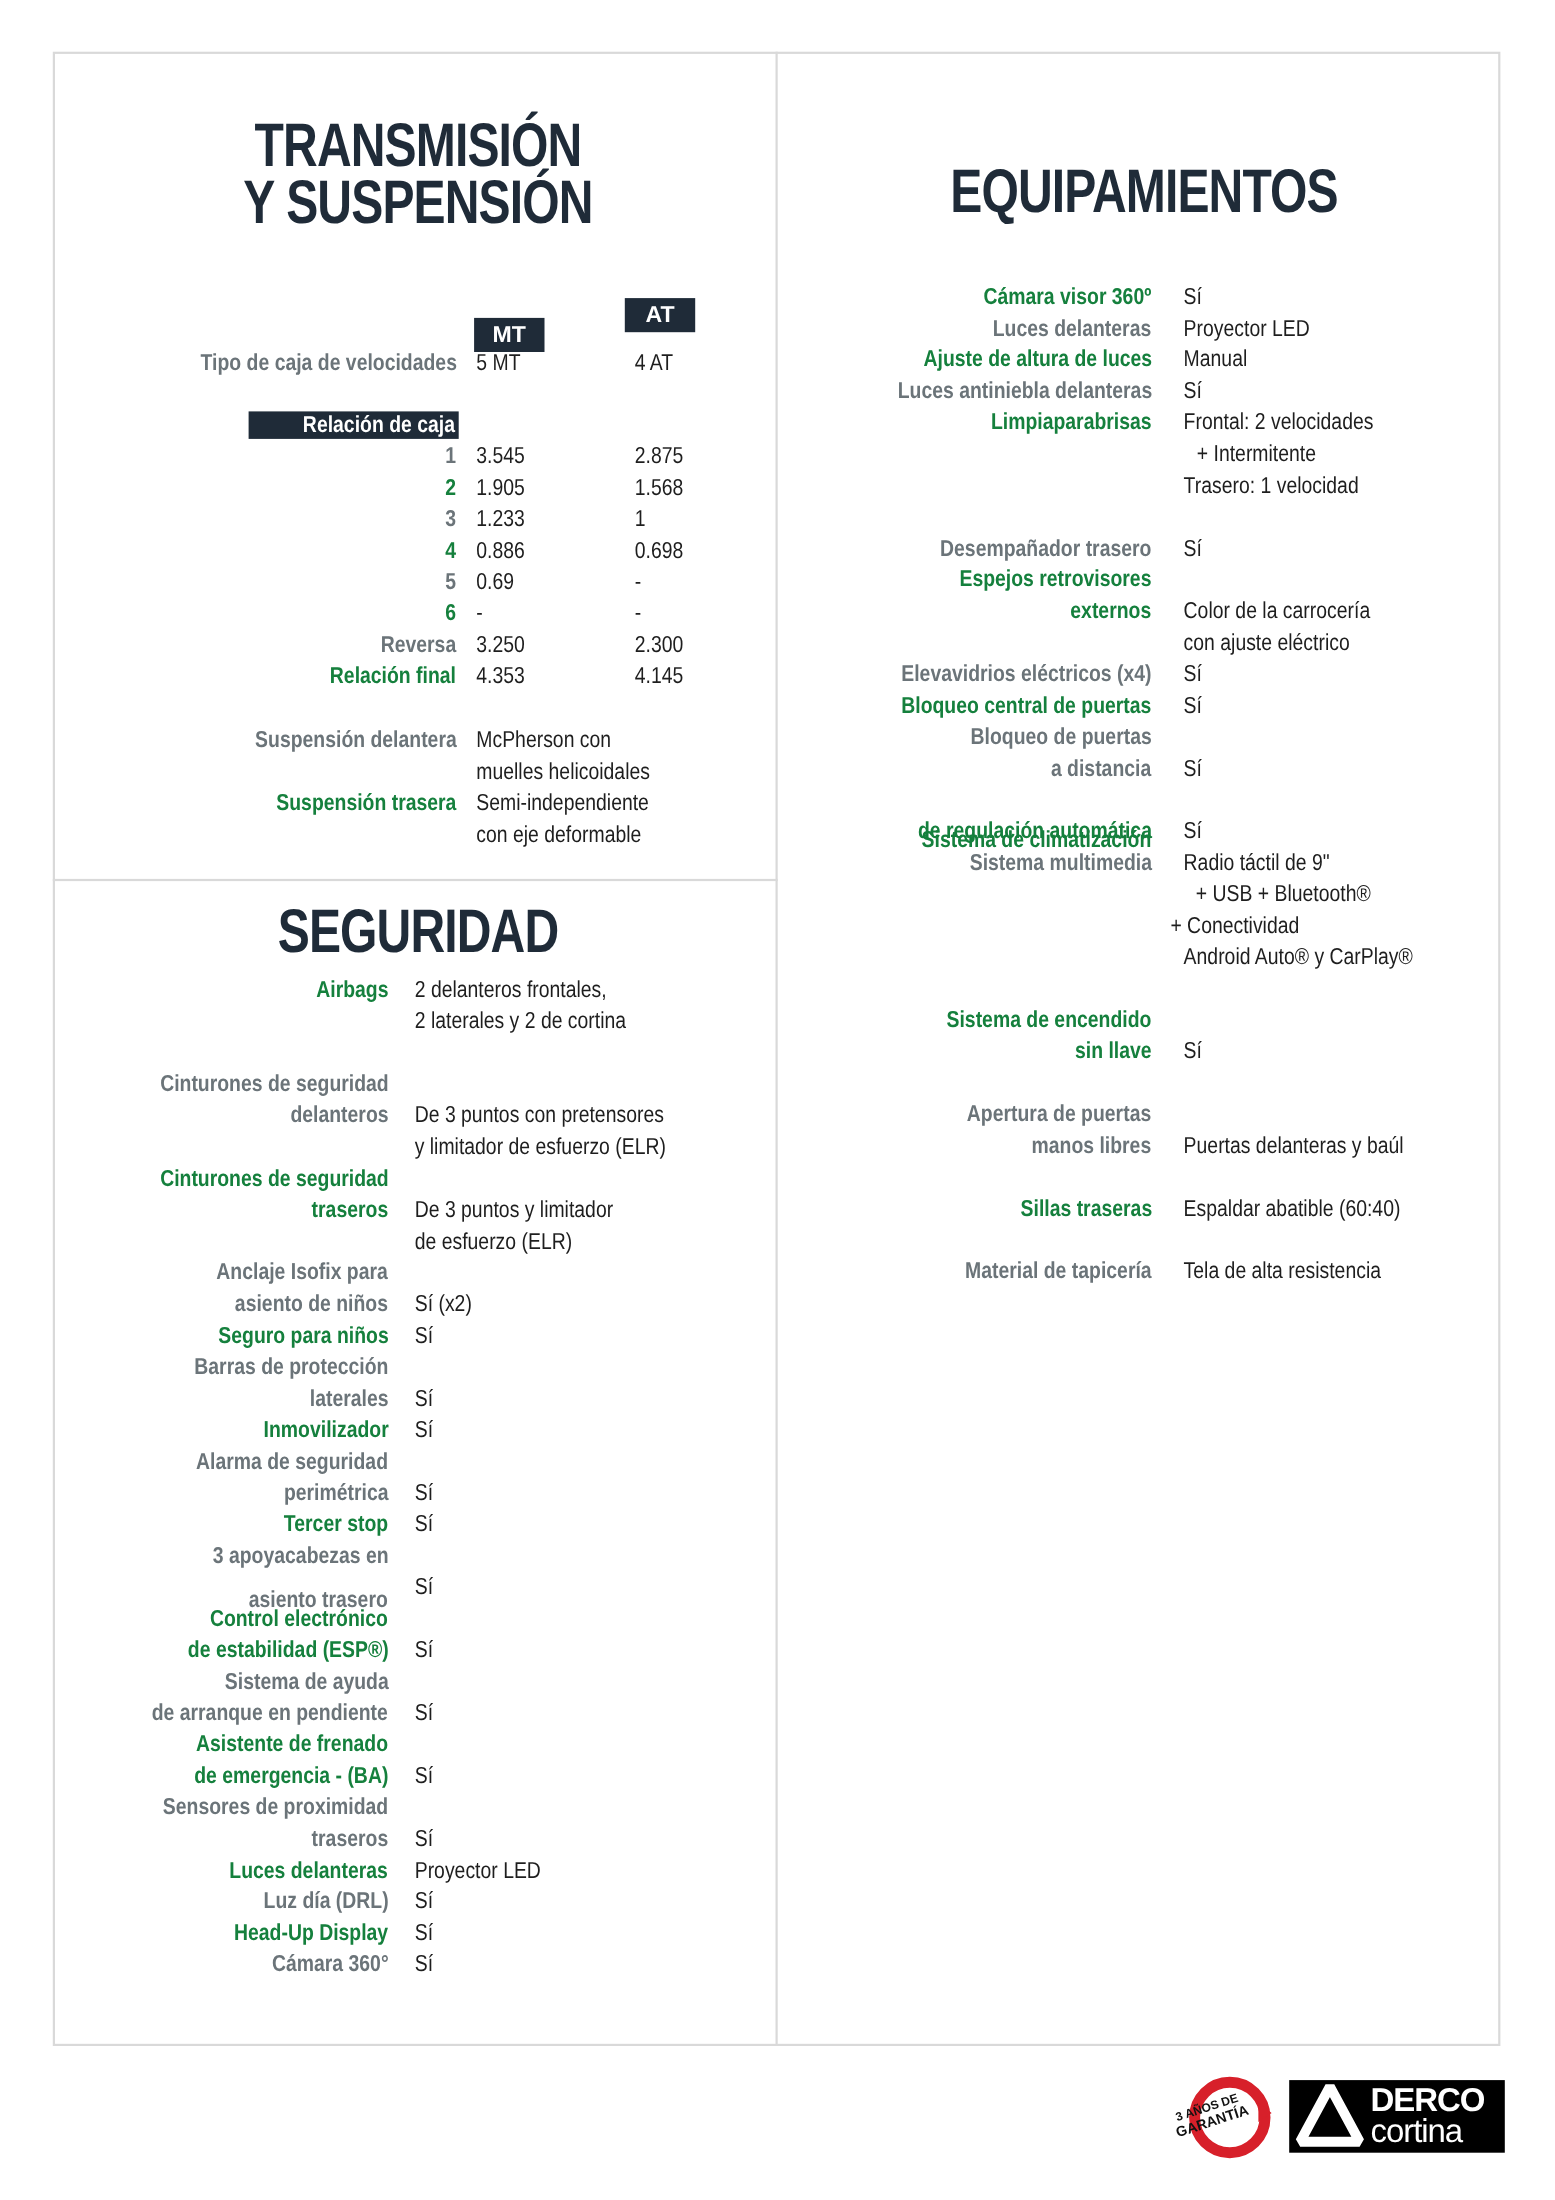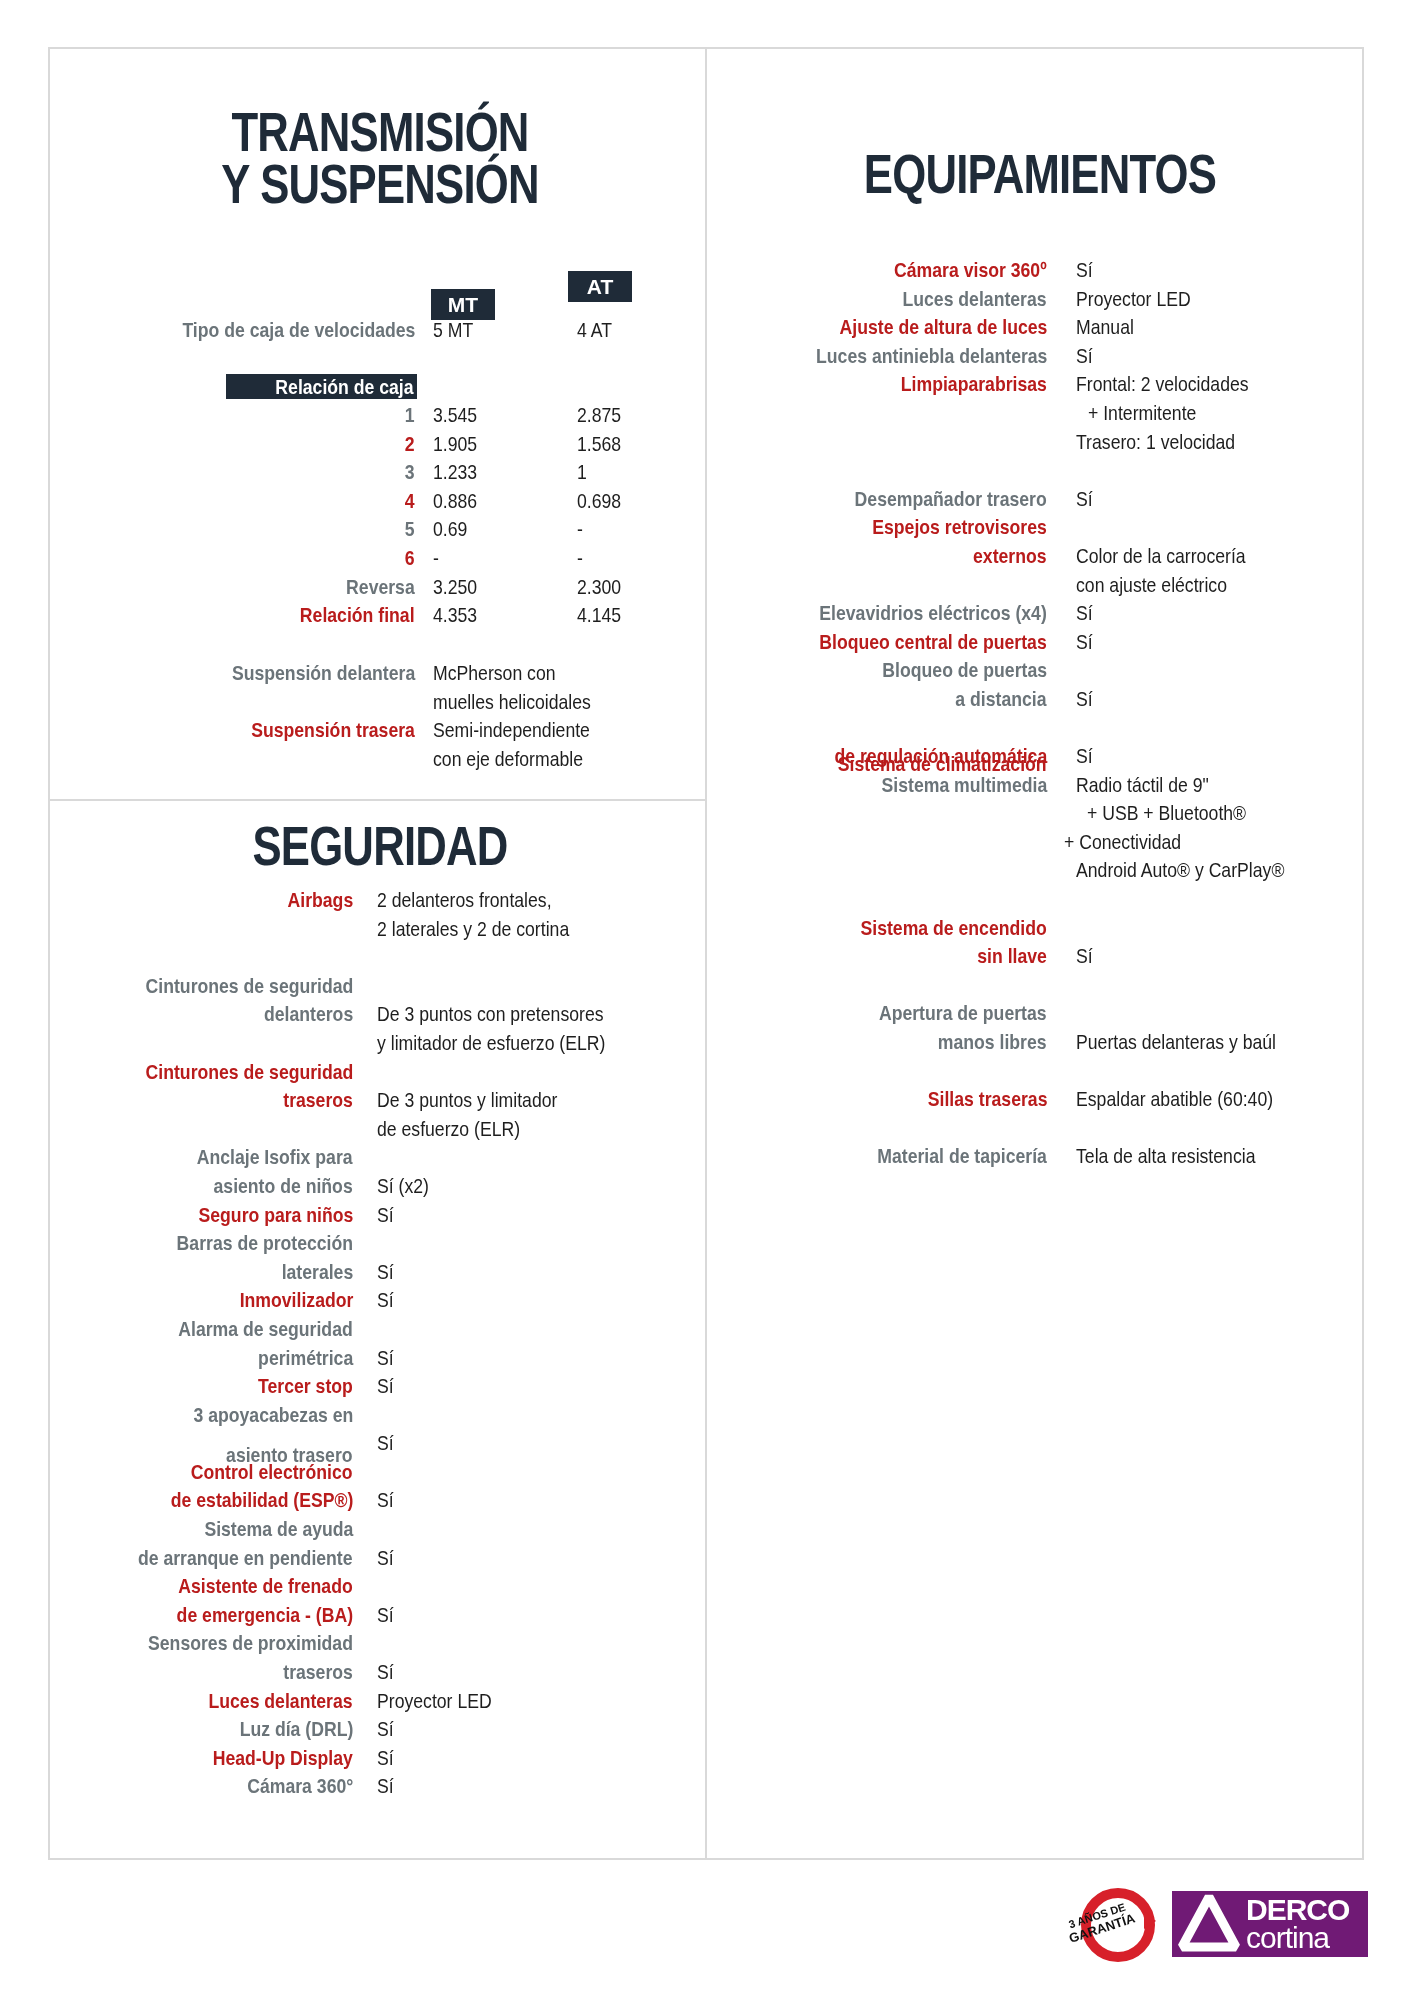--- a/index.html
+++ b/index.html
@@ -11,34 +11,34 @@
   .hdiv { position:absolute; left:48px; top:799px; width:659px; height:2px; background:#d9d9d9; }
 
   .title { position:absolute; font-family:"Liberation Sans", sans-serif; font-weight:bold;
            color:#1f2b38; font-size:56px; line-height:52px; text-align:center;
            transform:scaleX(0.78); transform-origin:center top; letter-spacing:-1px; white-space:nowrap; }
 
   .rows { position:absolute; }
   .row { display:flex; height:28.6px; line-height:28.6px; font-size:21px; white-space:nowrap; }
   .lbl { text-align:right; font-weight:bold; }
   .lbl.gray { color:#6b7479; }
-  .lbl.dark { color:#b91c1c; }
+  .lbl.dark { color:#15803d; }
   .val { color:#1e1e1e; }
   .cond { display:inline-block; transform:scaleX(0.84); }
   .lbl .cond { transform-origin:right center; }
   .val .cond { transform-origin:left center; }
 
   .hdrbox { position:absolute; background:#1f2b38; color:#fff; font-weight:bold; font-size:21px;
             text-align:center; line-height:31px; height:31px; }
   .relbox { position:absolute; background:#1f2b38; color:#fff; font-weight:bold; font-size:21px;
             line-height:25px; height:25px; text-align:right; padding-right:3px; box-sizing:border-box; }
 
   .logo-area { position:absolute; left:1060px; top:1883px; width:310px; height:84px; }
   .warranty { position:absolute; left:0; top:0; width:100px; height:84px; }
-  .derco { position:absolute; left:112px; top:8px; width:196px; height:66px; background:#701a75; }
+  .derco { position:absolute; left:112px; top:8px; width:196px; height:66px; background:#000000; }
   .derco-text1 { position:absolute; left:74px; top:4px; color:#fff; font-weight:bold; font-size:30px; line-height:30px; letter-spacing:-1px; }
   .derco-text2 { position:absolute; left:74px; top:32px; color:#fff; font-size:30px; line-height:30px; letter-spacing:-1px; }
 </style>
 </head>
 <body>
 
 <div class="frame"></div>
 <div class="vdiv"></div>
 <div class="hdiv"></div>
 

